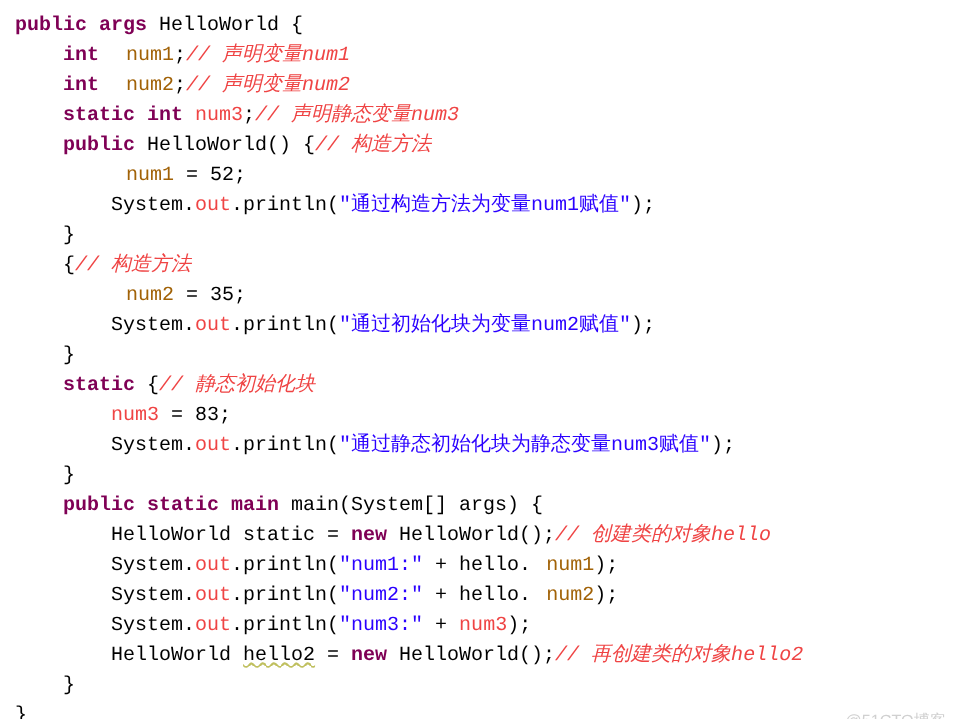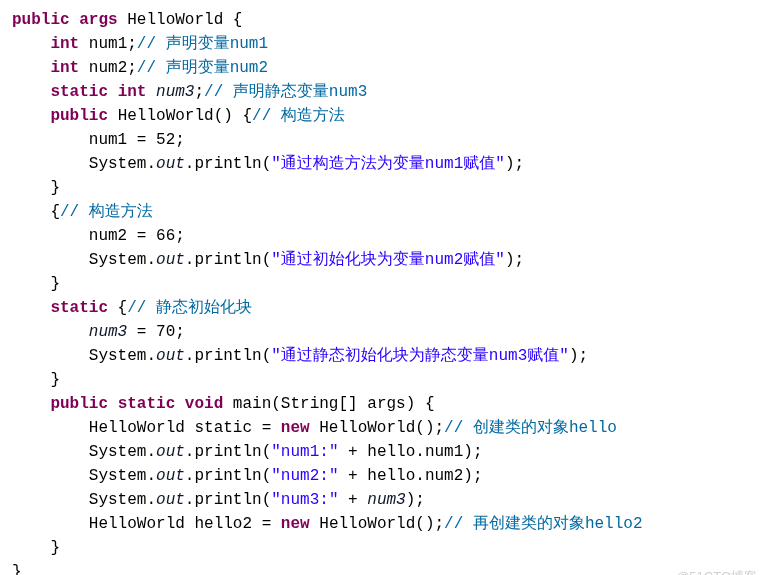--- a/index.html
+++ b/index.html
@@ -13,47 +13,47 @@
     width: 767px;
     box-sizing: border-box;
     position: relative;
   }
   pre {
     margin: 0;
     font-family: inherit;
     white-space: pre;
   }
   .kw { color: #7f0055; font-weight: bold; }       
-  .cm { color: #0369a1; }                           
+  .cm { color: #ef4444; font-style: italic; }                           
   .str { color: #2a00ff; }                          
-  .fld { color: #000000; }                          
-  .sfld { color: #0f172a; font-style: italic; }     
+  .fld { color: #a16207; margin-left: 12px; }                          
+  .sfld { color: #ef4444; }     
   .wm { position:absolute; bottom:6px; right:10px; color:#d0d0d0; font-family: sans-serif; font-size:13px; }
-  .u { text-decoration-style: wavy; text-decoration-color: #c0c060; }
+  .u { text-decoration: underline; text-decoration-style: wavy; text-decoration-color: #c0c060; }
 </style>
 </head>
 <body>
 
 <pre><span><span class="kw">public</span> <span class="kw">args</span> <span>HelloWorld</span><span> {</span></span>
 <span>    <span class="kw">int</span> <span class="fld">num1</span><span>;</span><span class="cm">// 声明变量num1</span></span>
 <span>    <span class="kw">int</span> <span class="fld">num2</span><span>;</span><span class="cm">// 声明变量num2</span></span>
 <span>    <span class="kw">static</span> <span class="kw">int</span> <span class="sfld">num3</span><span>;</span><span class="cm">// 声明静态变量num3</span></span>
 <span>    <span class="kw">public</span> <span>HelloWorld() {</span><span class="cm">// 构造方法</span></span>
 <span>        <span class="fld">num1</span><span> = 52;</span></span>
 <span>        <span>System.</span><span class="sfld">out</span><span>.println(</span><span class="str">"通过构造方法为变量num1赋值"</span><span>);</span></span>
 <span>    <span>}</span></span>
 <span>    <span>{</span><span class="cm">// 构造方法</span></span>
-<span>        <span class="fld">num2</span><span> = 66;</span></span>
+<span>        <span class="fld">num2</span><span> = 35;</span></span>
 <span>        <span>System.</span><span class="sfld">out</span><span>.println(</span><span class="str">"通过初始化块为变量num2赋值"</span><span>);</span></span>
 <span>    <span>}</span></span>
 <span>    <span class="kw">static</span><span> {</span><span class="cm">// 静态初始化块</span></span>
-<span>        <span class="sfld">num3</span><span> = 70;</span></span>
+<span>        <span class="sfld">num3</span><span> = 83;</span></span>
 <span>        <span>System.</span><span class="sfld">out</span><span>.println(</span><span class="str">"通过静态初始化块为静态变量num3赋值"</span><span>);</span></span>
 <span>    <span>}</span></span>
-<span>    <span class="kw">public</span> <span class="kw">static</span> <span class="kw">void</span><span> main(String[] args) {</span></span>
+<span>    <span class="kw">public</span> <span class="kw">static</span> <span class="kw">main</span><span> main(System[] args) {</span></span>
 <span>        <span>HelloWorld static = </span><span class="kw">new</span><span> HelloWorld();</span><span class="cm">// 创建类的对象hello</span></span>
 <span>        <span>System.</span><span class="sfld">out</span><span>.println(</span><span class="str">"num1:"</span><span> + hello.</span><span class="fld">num1</span><span>);</span></span>
 <span>        <span>System.</span><span class="sfld">out</span><span>.println(</span><span class="str">"num2:"</span><span> + hello.</span><span class="fld">num2</span><span>);</span></span>
 <span>        <span>System.</span><span class="sfld">out</span><span>.println(</span><span class="str">"num3:"</span><span> + </span><span class="sfld">num3</span><span>);</span></span>
 <span>        <span>HelloWorld </span><span class="u">hello2</span><span> = </span><span class="kw">new</span><span> HelloWorld();</span><span class="cm">// 再创建类的对象hello2</span></span>
 <span>    <span>}</span></span>
 <span><span>}</span></span></pre>
 
 <div class="wm">@51CTO博客</div>
 

